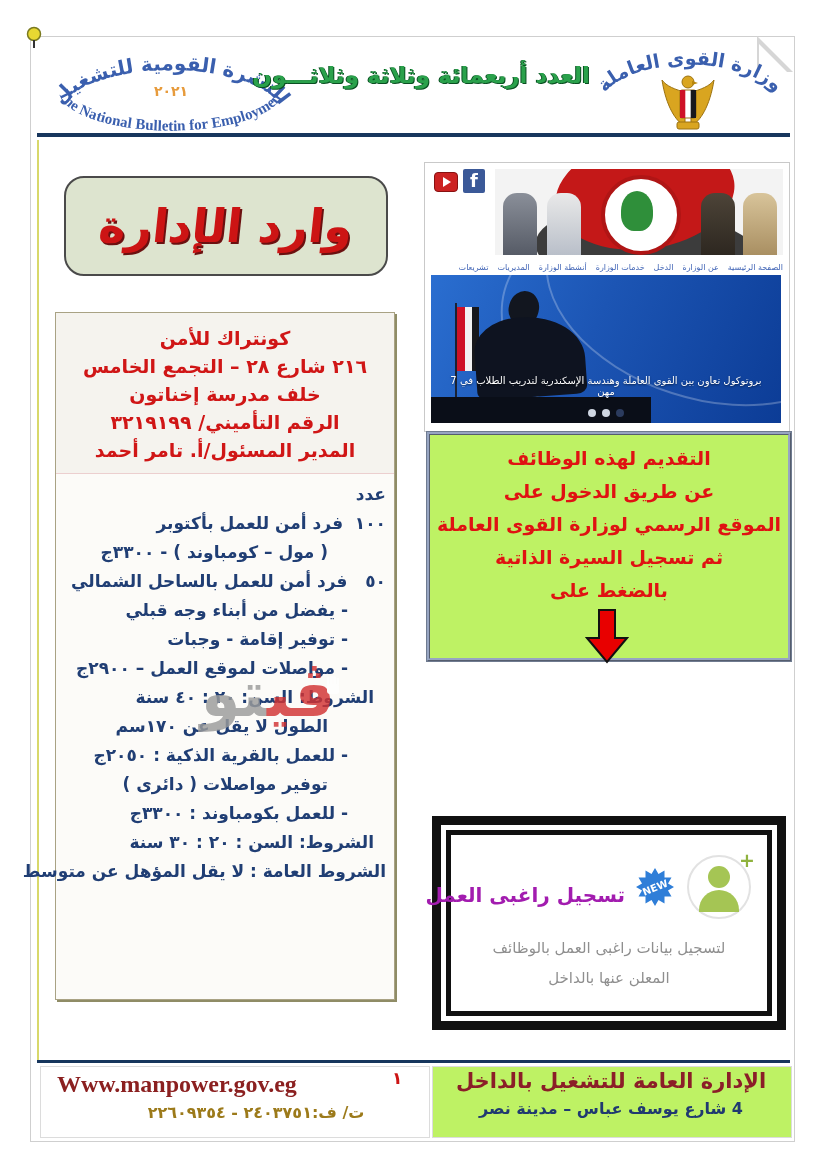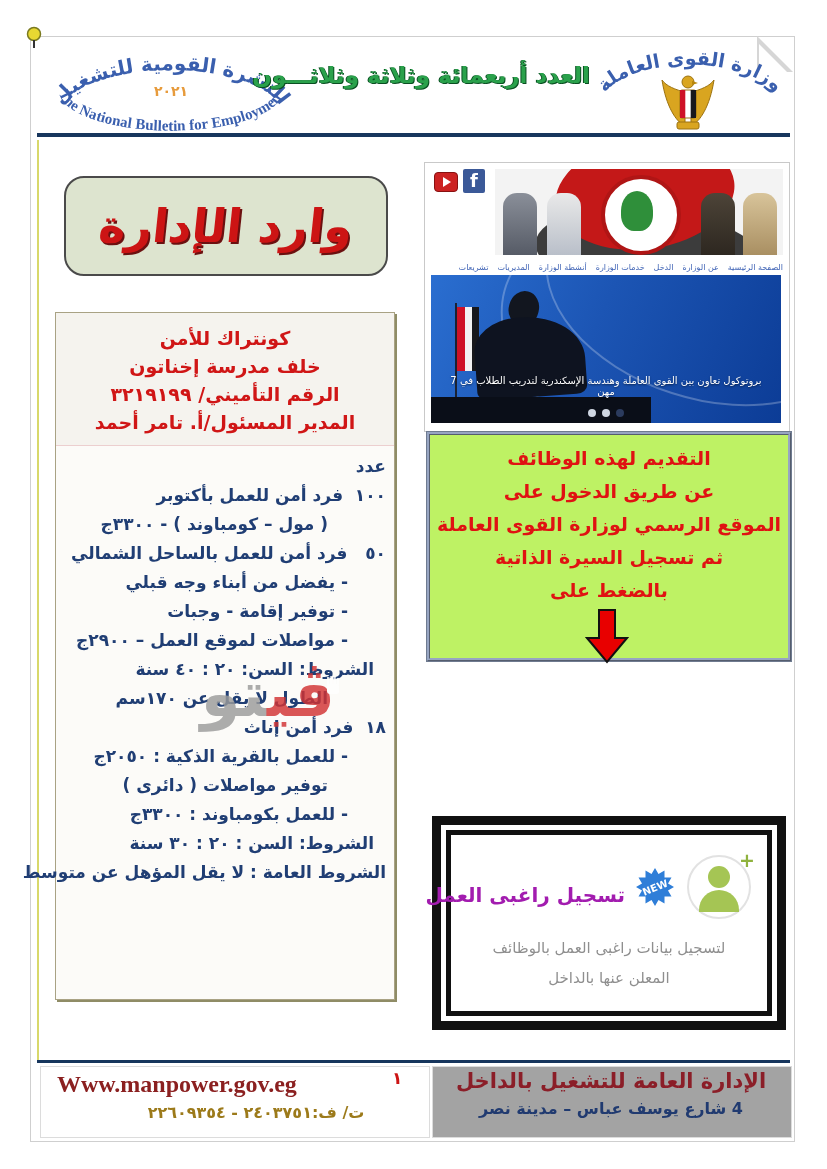--- a/index.html
+++ b/index.html
@@ -87,21 +87,21 @@
   .new-badge{position:absolute;right:92px;top:32px;}
   .register-title{position:absolute;right:142px;top:48px;color:#a21caf;font-size:20px;font-weight:bold;direction:rtl;white-space:nowrap;}
   .register-desc1{position:absolute;left:0;right:0;top:104px;text-align:center;color:#8f8f8f;font-size:15px;direction:rtl;}
   .register-desc2{position:absolute;left:0;right:0;top:134px;text-align:center;color:#8f8f8f;font-size:15px;direction:rtl;}
   
   .footer-rule{left:37px;top:1060px;width:753px;height:3px;background:#17365d;}
   .footer-left{left:40px;top:1066px;width:388px;height:70px;background:#fff;border:1px solid #dcdcdc;}
   .site-url{position:absolute;left:16px;top:4px;font-family:"Liberation Serif","DejaVu Serif",serif;font-weight:bold;font-size:24px;color:#8b2020;}
   .phones{position:absolute;left:60px;top:36px;width:310px;text-align:center;color:#9c7a1a;font-weight:bold;font-size:16px;direction:rtl;}
   .page-number{left:392px;top:1068px;color:#cc1414;font-weight:bold;font-size:17px;}
-  .footer-right{left:432px;top:1066px;width:358px;height:70px;background:#a3a3a3;border:1px solid #dcdcdc;}
+  .footer-right{left:432px;top:1066px;width:358px;height:70px;background:#bef264;border:1px solid #dcdcdc;}
   .department{position:absolute;right:10px;top:2px;width:340px;text-align:center;color:#8b1e28;font-weight:bold;font-size:21px;direction:rtl;}
   .dep-address{position:absolute;right:10px;top:32px;width:340px;text-align:center;color:#203a70;font-weight:bold;font-size:16px;direction:rtl;}
 </style>
 </head>
 <body>
 
 <div class="abs page-frame"></div>
 <div class="abs page-fold-cover"></div>
 <div class="abs page-fold"></div>
 <div class="abs page-fold-inner"></div>
@@ -202,35 +202,35 @@
     <div>بالضغط على</div>
   </div>
 </div>
 <svg class="abs apply-arrow" width="44" height="56" viewBox="0 0 44 56">
   <polygon points="14,2 30,2 30,30 42,30 22,54 2,30 14,30" fill="#e80000" stroke="#111" stroke-width="2"></polygon>
 </svg>
 
 <div class="abs job-box">
   <div class="job-address">
     <div>كونتراك للأمن</div>
+    <div>٢١٦ شارع ٢٨ – التجمع الخامس</div>
     <div>خلف مدرسة إخناتون</div>
     <div>الرقم التأميني/ ٣٢١٩١٩٩</div>
     <div>المدير المسئول/أ. تامر أحمد</div>
   </div>
   <div class="job-lines">
     <div class="i0">عدد</div>
     <div class="i0">١٠٠ &nbsp;فرد أمن للعمل بأكتوبر</div>
     <div class="i3">( مول – كومباوند ) - ٣٣٠٠ج</div>
     <div class="i0">٥٠ &nbsp; فرد أمن للعمل بالساحل الشمالي</div>
     <div class="i2">- يفضل من أبناء وجه قبلي</div>
     <div class="i2">- توفير إقامة - وجبات</div>
     <div class="i2">- مواصلات لموقع العمل – ٢٩٠٠ج</div>
     <div class="i1">الشروط: السن: ٢٠ : ٤٠ سنة</div>
     <div class="i3">الطول لا يقل عن ١٧٠سم</div>
-    <div class="i0">١٨ &nbsp;فرد أمن إناث</div>
     <div class="i2">- للعمل بالقرية الذكية : ٢٠٥٠ج</div>
     <div class="i3">توفير مواصلات ( دائرى )</div>
     <div class="i2">- للعمل بكومباوند : ٣٣٠٠ج</div>
     <div class="i1">الشروط: السن : ٢٠ : ٣٠ سنة</div>
     <div class="i0">الشروط العامة : لا يقل المؤهل عن متوسط</div>
   </div>
 </div>
 
 <div class="abs watermark">
   <span class="wm-red">ڤي</span><span class="wm-gray">تو</span>

